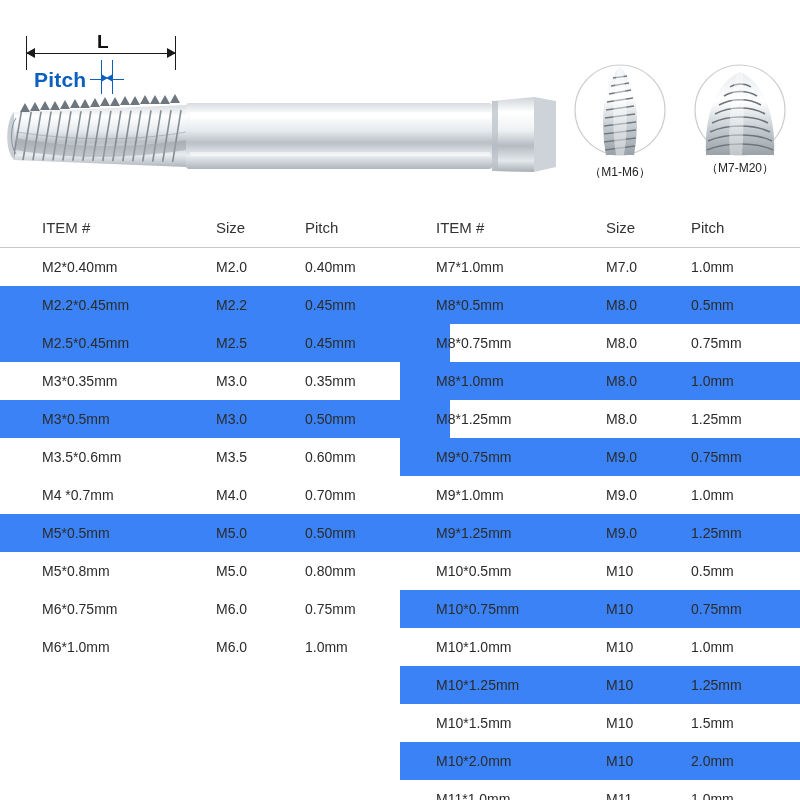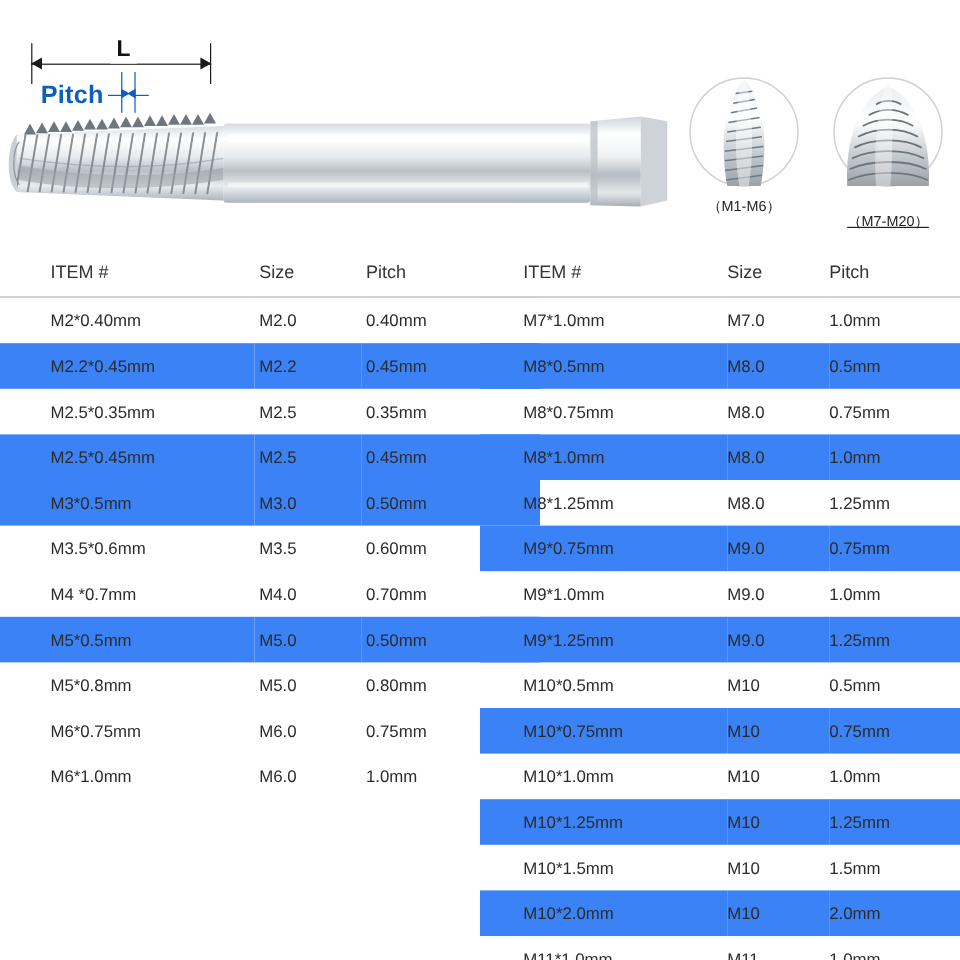--- a/index.html
+++ b/index.html
@@ -150,21 +150,21 @@
   }
 
   .callout-caption {
     position: absolute;
     font-size: 12px;
     color: #222;
     text-align: center;
     width: 120px;
   }
   .cap-a { left: 560px; top: 164px; }
-  .cap-b { left: 680px; top: 176px; text-decoration: underline; }
+  .cap-b { left: 680px; top: 160px; }
 
   
   .tables {
     position: relative;
     width: 800px;
     padding: 0;
     box-sizing: border-box;
     display: flex;
   }
   .col-block {
@@ -373,29 +373,29 @@
           <tr>
             <td class="c-item">M2*0.40mm</td>
             <td class="c-size">M2.0</td>
             <td class="c-pitch">0.40mm</td>
           </tr>
           <tr class="alt">
             <td class="c-item">M2.2*0.45mm</td>
             <td class="c-size">M2.2</td>
             <td class="c-pitch">0.45mm</td>
           </tr>
-          <tr>
-            <td class="c-item">M2.5*0.35mm</td>
-            <td class="c-size">M2.5</td>
-            <td class="c-pitch">0.35mm</td>
-          </tr>
           <tr class="alt">
             <td class="c-item">M2.5*0.45mm</td>
             <td class="c-size">M2.5</td>
             <td class="c-pitch">0.45mm</td>
+          </tr>
+          <tr>
+            <td class="c-item">M3*0.35mm</td>
+            <td class="c-size">M3.0</td>
+            <td class="c-pitch">0.35mm</td>
           </tr>
           <tr class="alt">
             <td class="c-item">M3*0.5mm</td>
             <td class="c-size">M3.0</td>
             <td class="c-pitch">0.50mm</td>
           </tr>
           <tr>
             <td class="c-item">M3.5*0.6mm</td>
             <td class="c-size">M3.5</td>
             <td class="c-pitch">0.60mm</td>

